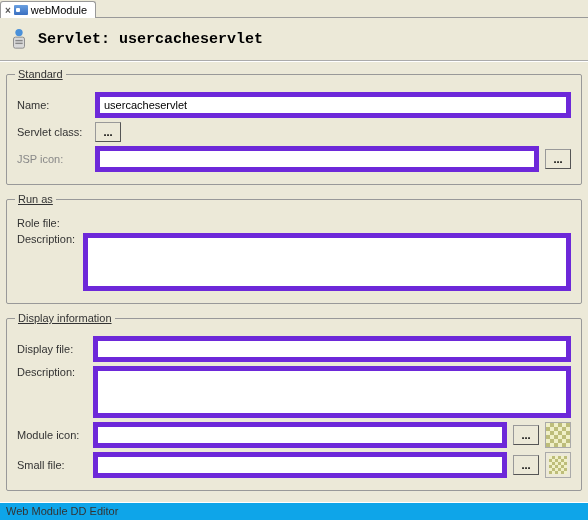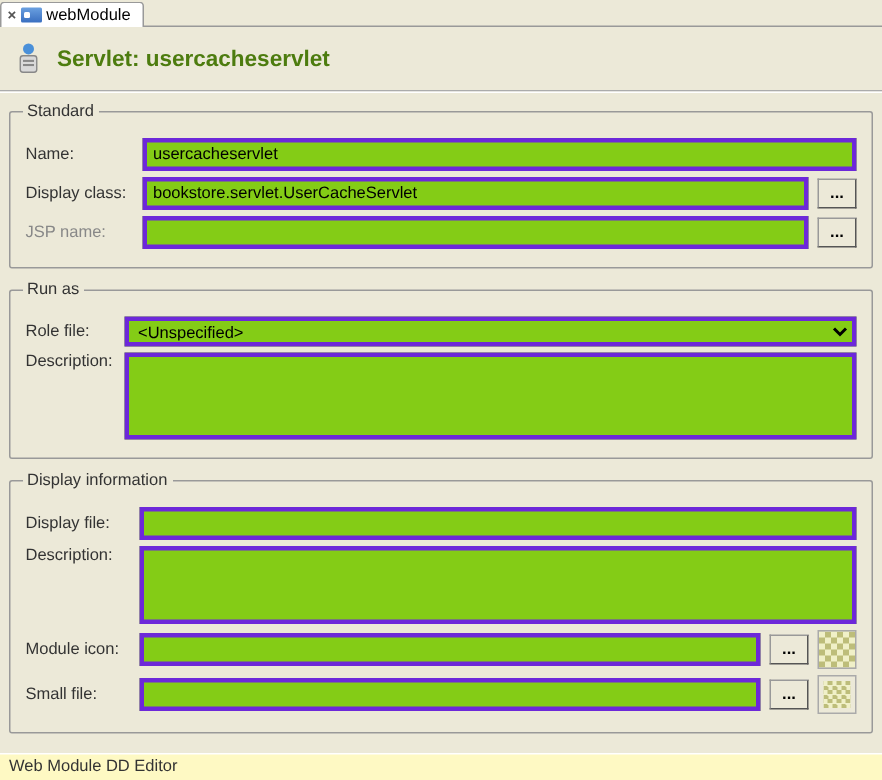--- a/index.html
+++ b/index.html
@@ -6,45 +6,45 @@
   body { background: #ece9d8; width: 588px; height: 520px; overflow: hidden; }
   .tab-bar { height: 18px; background: #ece9d8; border-bottom: 1px solid #999; display: flex; }
   .tab { background: #fff; border: 1px solid #999; border-bottom: none; border-top-left-radius: 3px; border-top-right-radius: 3px; padding: 1px 8px 1px 4px; display: flex; align-items: center; gap: 3px; position: relative; top: 1px; }
   .close-x { color: #555; font-weight: bold; font-size: 10px; cursor: pointer; }
   .tab-icon { width: 14px; height: 10px; display: inline-block; background: linear-gradient(#6aa0e0,#3a6fc0); border-radius: 1px; position: relative; }
   .tab-icon::after{content:"";position:absolute;left:2px;top:3px;width:4px;height:4px;background:#fff;border-radius:1px;}
   .tab-label { color: #000; }
   .header { display: flex; align-items: center; gap: 8px; padding: 10px 8px; border-bottom: 2px groove #fff; }
   .hdr-icon { width: 22px; height: 22px; }
   .hdr-icon svg { width: 22px; height: 22px; }
-  .hdr-title { font-size: 15px; font-weight: bold; color: #4d7c0f; }
+  .hdr-title { font-size: 15px; font-weight: bold; color: #000000; font-family: Liberation Mono, monospace; }
   fieldset { border: 1px solid #999; border-radius: 2px; margin: 6px 6px 8px 6px; padding: 8px 8px 8px 8px; background: #ece9d8; }
-  legend { padding: 0 3px; color: #333; }
+  legend { padding: 0 3px; color: #333; text-decoration: underline; }
   .row { display: flex; align-items: center; margin: 4px 2px; }
   .row .lbl { color: #333; }
   .w-lbl-s { width: 72px; }
   .w-lbl-r { width: 60px; }
   .w-lbl-d { width: 70px; }
-  input[type="text"], select, textarea { background: #84cc16; border: 3px solid #6d28d9; padding: 2px 4px; font-size: 11px; }
+  input[type="text"], select, textarea { background: #ffffff; border: 5px solid #6d28d9; padding: 2px 4px; font-size: 11px; }
   textarea { resize: none; }
   select { padding: 1px 2px; height: 20px; }
   .grow { flex: 1 1 auto; }
   .btn { width: 26px; height: 20px; background: #ece9d8; border: 1px solid #999; border-right-color:#555;border-bottom-color:#555; display:flex;align-items:center;justify-content:center;cursor:pointer;font-weight:bold;}
   .spinner { width: 80px; position: relative; }
   .spinner input { width: 100%; text-align: right; padding-right:4px; height:20px;}
   .spin-btns { position:absolute; right:-14px; top:0; width:14px;}
   .spin-btn { height:10px; border:1px solid #888; background:#ddd; display:flex;align-items:center;justify-content:center;font-size:7px;line-height:7px;cursor:pointer;}
   .icon-prev { width: 26px; height: 26px; border: 1px solid #aaa; display:flex;align-items:center;justify-content:center;}
   .checker-big { background:
      conic-gradient(#bdbd7a 25%, #f0f0c8 0 50%, #bdbd7a 0 75%, #f0f0c8 0);
      background-size: 8px 8px;}
   .checker-small { width:18px;height:18px; background:
      conic-gradient(#bdbd7a 25%, #f0f0c8 0 50%, #bdbd7a 0 75%, #f0f0c8 0);
      background-size: 6px 6px;}
-  .status-bar { position:absolute; bottom:0; left:0; right:0; height:18px; border-top:1px solid #fff; background:#fef9c3; padding:2px 6px; color:#333;}
+  .status-bar { position:absolute; bottom:0; left:0; right:0; height:18px; border-top:1px solid #fff; background:#0ea5e9; padding:2px 6px; color:#333;}
   .gap6{gap:6px;}
 </style>
 </head>
 <body>
 
 <div class="tab-bar">
   <div class="tab">
     <span class="close-x">×</span>
     <span class="tab-icon"></span>
     <span class="tab-label">webModule</span>
@@ -63,42 +63,38 @@
   <span class="hdr-title">Servlet: usercacheservlet</span>
 </div>
 
 <fieldset>
   <legend>Standard</legend>
   <div class="row gap6">
     <span class="lbl w-lbl-s">Name:</span>
     <input type="text" class="grow" value="usercacheservlet" style="">
   </div>
   <div class="row gap6">
-    <span class="lbl w-lbl-s">Display class:</span>
-    <input type="text" class="grow" value="bookstore.servlet.UserCacheServlet" style="">
+    <span class="lbl w-lbl-s">Servlet class:</span>
     <div class="btn">
         <span>...</span>
       </div>
   </div>
   <div class="row gap6">
-    <span class="lbl w-lbl-s" style="color:#888">JSP name:</span>
+    <span class="lbl w-lbl-s" style="color:#888">JSP icon:</span>
     <input type="text" class="grow" value="" style="">
     <div class="btn">
         <span>...</span>
       </div>
   </div>
 </fieldset>
 
 <fieldset>
   <legend>Run as</legend>
   <div class="row gap6">
     <span class="lbl w-lbl-r">Role file:</span>
-    <select class="grow">
-      <option>&lt;Unspecified&gt;</option>
-    </select>
   </div>
   <div class="row gap6" style="align-items:flex-start">
     <span class="lbl w-lbl-r">Description:</span>
     <textarea class="grow" style="height: 58px;"></textarea>
   </div>
 </fieldset>
 
 <fieldset>
   <legend>Display information</legend>
   <div class="row gap6">

